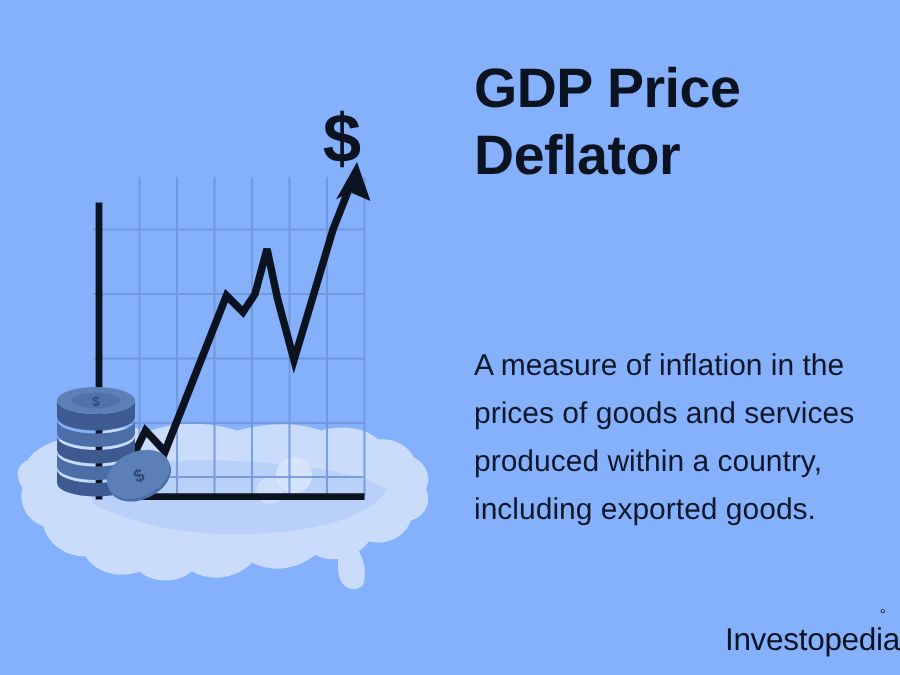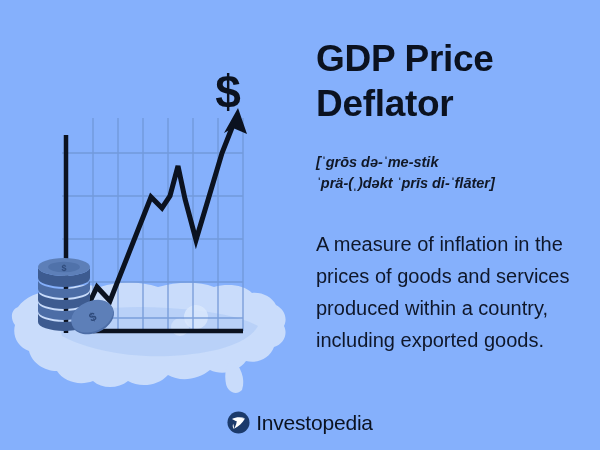--- a/index.html
+++ b/index.html
@@ -70,23 +70,24 @@
   }
 
   
   #logo {
     position: absolute;
     left: 0;
     right: 0;
     bottom: 12px;
     height: 32px;
     display: flex;
-    align-items: center;
+    align-items: flex-end;
     justify-content: center;
     gap: 6px;
+    flex-direction: column;
   }
   #logo-mark {
     width: 23px;
     height: 23px;
     display: block;
   }
   #logo-word {
     font-size: 21px;
     line-height: 23px;
     color: #0b1220;
@@ -176,22 +177,20 @@
         <ellipse cx="93" cy="318" rx="22" ry="15" fill="#4c6da6"></ellipse>
         <ellipse cx="93" cy="316" rx="22" ry="15" fill="#5d7fb8"></ellipse>
         <text x="93" y="321" text-anchor="middle" fill="#2f4b7c" font-family="'Liberation Sans', sans-serif" font-size="12" font-weight="bold">$</text>
       </g>
     </g>
   </svg>
 
   <div id="text-col">
     <h1 id="title">GDP Price Deflator</h1>
 
-    <p id="pronunciation">[ˈgrōs də-ˈme-stik
-ˈprä-(ˌ)dəkt ˈprīs di-ˈflāter]</p>
 
     <p id="definition">A measure of inflation in the prices of goods and services produced within a country, including exported goods.</p>
   </div>
 
   <div id="logo">
     <svg id="logo-mark" viewBox="0 0 24 24">
       <circle cx="12" cy="12" r="11.5" fill="#1b3a6b"></circle>
       <path d="M5.2 8.4 C 9 6.2, 14.5 6.0, 18.8 7.6 C 15.6 8.0, 12.4 9.0, 9.6 10.8 Z" fill="#ffffff"></path>
       <path d="M18.6 8.2 C 16.2 12.6, 12.2 16.4, 7.4 18.4
                C 9.4 15.2, 10.4 11.8, 10.2 8.6

